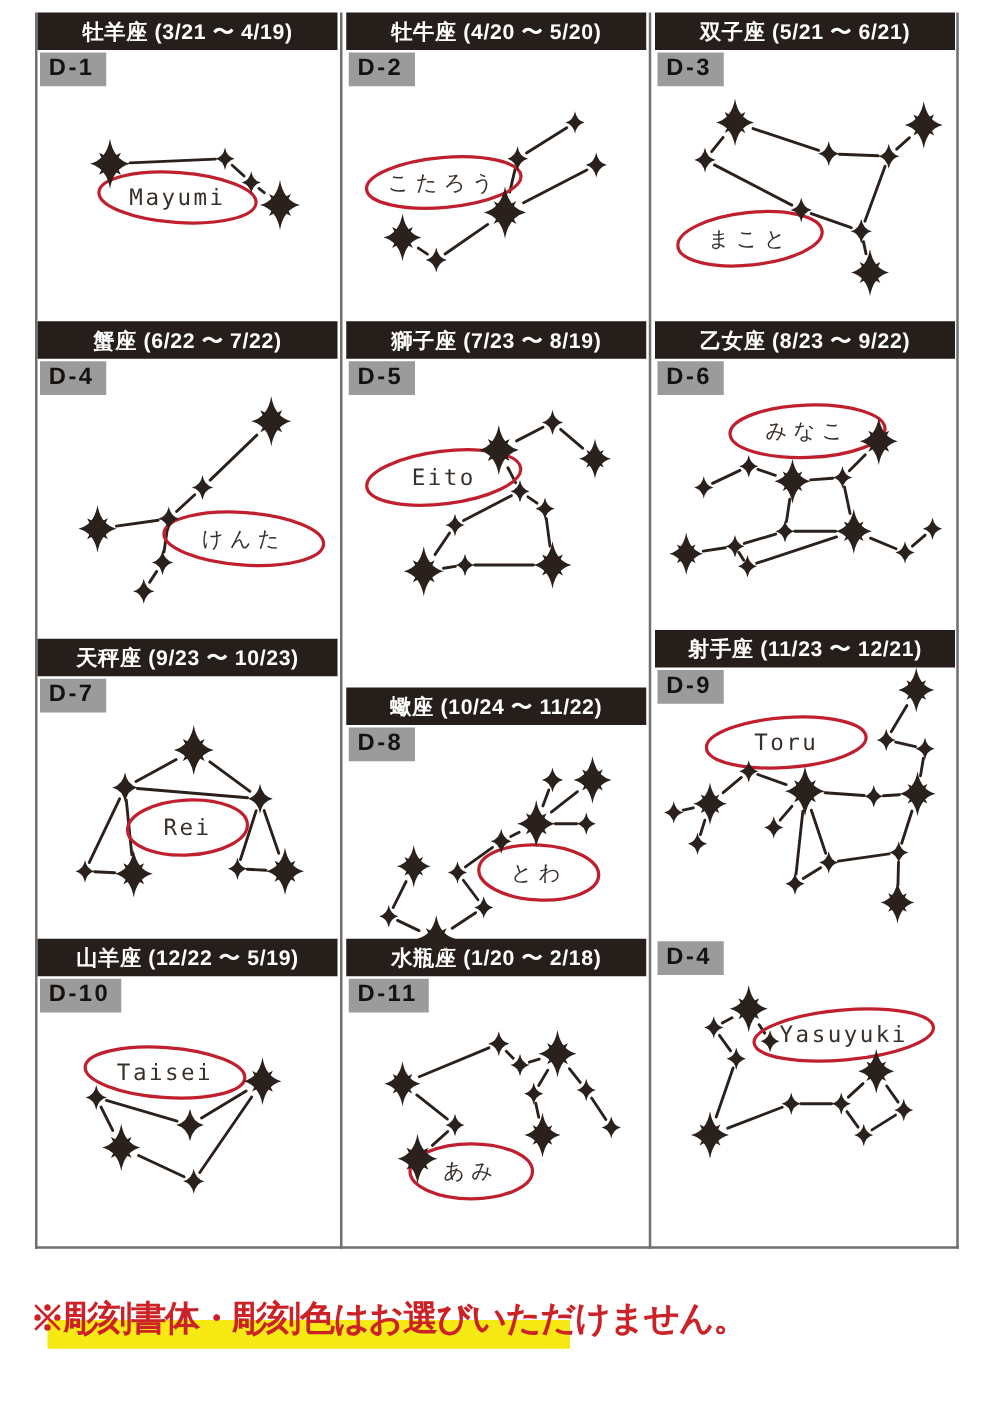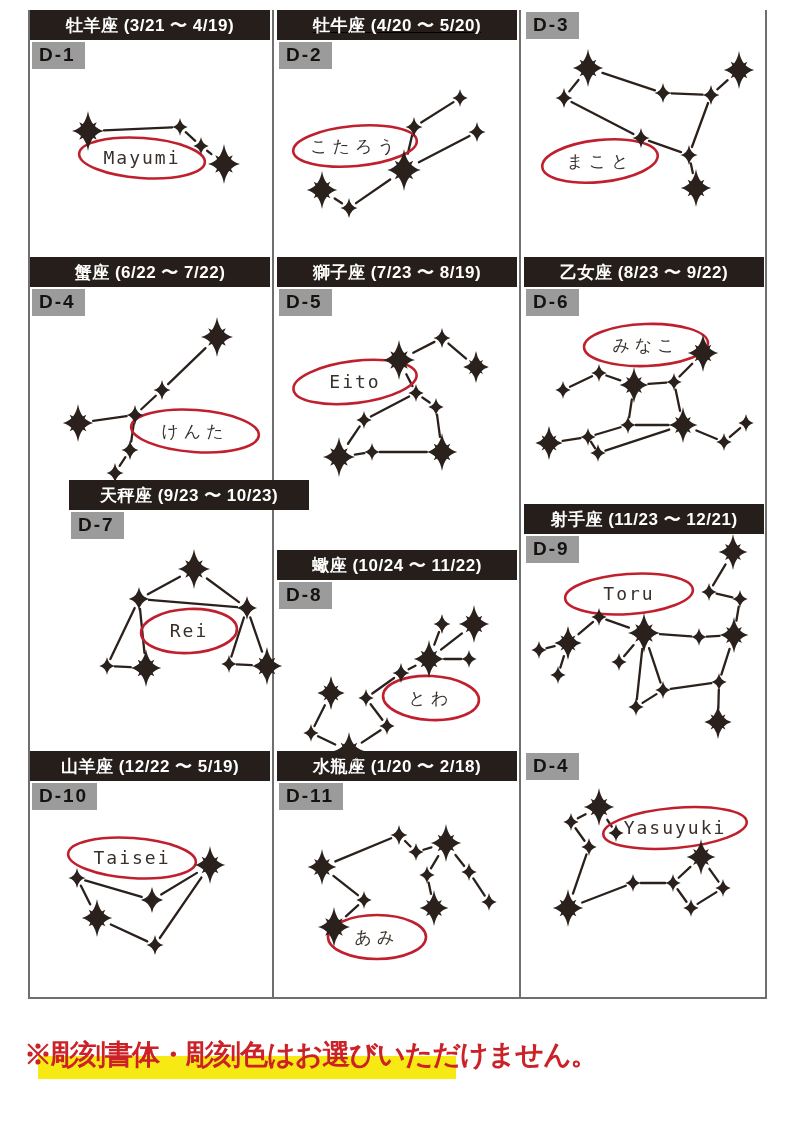--- a/index.html
+++ b/index.html
@@ -53,21 +53,21 @@
           <path d="M 58 78.6 Q 60.108 88.892 70.4 91 Q 60.108 93.108 58 103.4 Q 55.892 93.108 45.6 91 Q 55.892 88.892 58 78.6 Z" fill="#2b211c" transform="rotate(45 58 91)"></path>
           <path d="M 58 71 Q 60.72 87.6 74 91 Q 60.72 94.4 58 111 Q 55.28 94.4 42 91 Q 55.28 87.6 58 71 Z" fill="#2b211c"></path>
           <path d="M 150 78 Q 151.3005 85.47 157.65 87 Q 151.3005 88.53 150 96 Q 148.6995 88.53 142.35 87 Q 148.6995 85.47 150 78 Z" fill="#2b211c"></path>
           <path d="M 171 97 Q 172.3005 104.47 178.65 106 Q 172.3005 107.53 171 115 Q 169.6995 107.53 163.35 106 Q 169.6995 104.47 171 97 Z" fill="#2b211c"></path>
           <path d="M 194 111.6 Q 196.108 121.892 206.4 124 Q 196.108 126.108 194 136.4 Q 191.892 126.108 181.6 124 Q 191.892 121.892 194 111.6 Z" fill="#2b211c" transform="rotate(45 194 124)"></path>
           <path d="M 194 104 Q 196.72 120.6 210 124 Q 196.72 127.4 194 144 Q 191.28 127.4 178 124 Q 191.28 120.6 194 104 Z" fill="#2b211c"></path>
           <text x="112" y="118" dy="0.33em" text-anchor="middle" fill="#38302a" font-size="18" letter-spacing="2" font-family="&quot;DejaVu Sans Mono&quot;, monospace">Mayumi</text>
         </svg>
     </div>
   </div>
-    <div class="cell" style="left: 277px; top: 10px; text-decoration: underline;">
+    <div class="cell" style="left: 277px; top: 10px;">
     <div class="cell-header">
       <span>牡牛座 (4/20 〜 5/20)</span>
     </div>
     <div class="cell-body">
       <div class="d-label">D-2</div>
       <svg class="const" width="240" height="217" viewBox="0 0 240 217">
           <line x1="176.4440765798837" y1="62.13308215616028" x2="144.19036762206304" y2="82.46694215130807" stroke="#2b211c" stroke-width="2.3" stroke-linecap="round"></line>
           <line x1="135.07463529538762" y1="95.27906822983317" x2="130.79410103555966" y2="113.68536554709345" stroke="#2b211c" stroke-width="2.3" stroke-linecap="round"></line>
           <line x1="141.8575477157303" y1="122.26593406578422" x2="192.46034892037565" y2="95.92474987706473" stroke="#2b211c" stroke-width="2.3" stroke-linecap="round"></line>
           <line x1="113.21926683693775" y1="139.5212338217521" x2="78.99320787379278" y2="163.16832910537954" stroke="#2b211c" stroke-width="2.3" stroke-linecap="round"></line>
@@ -79,20 +79,23 @@
           <path d="M 127 109 Q 129.856 126.43 143.8 130 Q 129.856 133.57 127 151 Q 124.144 133.57 110.2 130 Q 124.144 126.43 127 109 Z" fill="#2b211c"></path>
           <path d="M 200 82 Q 201.445 90.3 208.5 92 Q 201.445 93.7 200 102 Q 198.555 93.7 191.5 92 Q 198.555 90.3 200 82 Z" fill="#2b211c"></path>
           <path d="M 72 158 Q 73.445 166.3 80.5 168 Q 73.445 169.7 72 178 Q 70.555 169.7 63.5 168 Q 70.555 166.3 72 158 Z" fill="#2b211c"></path>
           <path d="M 45 138.22 Q 47.0026 147.9974 56.78 150 Q 47.0026 152.0026 45 161.78 Q 42.9974 152.0026 33.22 150 Q 42.9974 147.9974 45 138.22 Z" fill="#2b211c" transform="rotate(45 45 150)"></path>
           <path d="M 45 131 Q 47.584 146.77 60.2 150 Q 47.584 153.23 45 169 Q 42.416 153.23 29.799999999999997 150 Q 42.416 146.77 45 131 Z" fill="#2b211c"></path>
           <text x="78" y="106" dy="0.33em" text-anchor="middle" fill="#38302a" font-size="17" letter-spacing="5" font-family="&quot;Liberation Sans&quot;, sans-serif">こたろう</text>
         </svg>
     </div>
   </div>
     <div class="cell" style="left: 524px; top: 10px;">
+    <div class="cell-header">
+      <span>双子座 (5/21 〜 6/21)</span>
+    </div>
     <div class="cell-body">
       <div class="d-label">D-3</div>
       <svg class="const" width="240" height="217" viewBox="0 0 240 217">
           <line x1="54.47340052479503" y1="69.90824934400621" x2="45.30990790421261" y2="81.36261511973424" stroke="#2b211c" stroke-width="2.3" stroke-linecap="round"></line>
           <line x1="78.46742029527033" y1="62.82247343175678" x2="130.93619196657062" y2="80.31206398885688" stroke="#2b211c" stroke-width="2.3" stroke-linecap="round"></line>
           <line x1="147.492631121285" y1="83.35385963005353" x2="178.507368878715" y2="84.64614036994647" stroke="#2b211c" stroke-width="2.3" stroke-linecap="round"></line>
           <line x1="193.34047012382027" y1="79.33886596087476" x2="203.6244506602048" y2="70.15674048196" stroke="#2b211c" stroke-width="2.3" stroke-linecap="round"></line>
           <line x1="184.0738354821534" y1="92.98044868503618" x2="167.9261645178466" y2="137.01955131496382" stroke="#2b211c" stroke-width="2.3" stroke-linecap="round"></line>
           <line x1="47.54294606437413" y1="91.9184135399346" x2="109.45705393562588" y2="124.0815864600654" stroke="#2b211c" stroke-width="2.3" stroke-linecap="round"></line>
           <line x1="125.01233141387027" y1="130.83770070907906" x2="156.98766858612973" y2="142.16229929092094" stroke="#2b211c" stroke-width="2.3" stroke-linecap="round"></line>
@@ -206,21 +209,21 @@
           <path d="M 64 141 Q 65.3005 148.47 71.65 150 Q 65.3005 151.53 64 159 Q 62.6995 151.53 56.35 150 Q 62.6995 148.47 64 141 Z" fill="#2b211c"></path>
           <path d="M 25 145.46 Q 26.7918 154.2082 35.54 156 Q 26.7918 157.7918 25 166.54 Q 23.2082 157.7918 14.46 156 Q 23.2082 154.2082 25 145.46 Z" fill="#2b211c" transform="rotate(45 25 156)"></path>
           <path d="M 25 139 Q 27.312 153.11 38.6 156 Q 27.312 158.89 25 173 Q 22.688 158.89 11.399999999999999 156 Q 22.688 153.11 25 139 Z" fill="#2b211c"></path>
           <path d="M 74 157 Q 75.3005 164.47 81.65 166 Q 75.3005 167.53 74 175 Q 72.6995 167.53 66.35 166 Q 72.6995 164.47 74 157 Z" fill="#2b211c"></path>
           <path d="M 200 146 Q 201.3005 153.47 207.65 155 Q 201.3005 156.53 200 164 Q 198.6995 156.53 192.35 155 Q 198.6995 153.47 200 146 Z" fill="#2b211c"></path>
           <path d="M 222 127 Q 223.3005 134.47 229.65 136 Q 223.3005 137.53 222 145 Q 220.6995 137.53 214.35 136 Q 220.6995 134.47 222 127 Z" fill="#2b211c"></path>
           <text x="122" y="58" dy="0.33em" text-anchor="middle" fill="#38302a" font-size="17" letter-spacing="5" font-family="&quot;Liberation Sans&quot;, sans-serif">みなこ</text>
         </svg>
     </div>
   </div>
-    <div class="cell" style="left: 30px; top: 480px; margin-left: 39px;">
+    <div class="cell" style="left: 30px; top: 511px;">
     <div class="cell-header">
       <span>天秤座 (9/23 〜 10/23)</span>
     </div>
     <div class="cell-body">
       <div class="d-label">D-7</div>
       <svg class="const" width="240" height="217" viewBox="0 0 240 217">
           <line x1="110.95367083336986" y1="66.66163409088918" x2="78.77895572914385" y2="84.21147869319427" stroke="#2b211c" stroke-width="2.3" stroke-linecap="round"></line>
           <line x1="137.88700224217558" y1="68.48288844235562" x2="169.94562359864025" y2="92.07319472352773" stroke="#2b211c" stroke-width="2.3" stroke-linecap="round"></line>
           <line x1="79.96545758244879" y1="89.8304547985374" x2="168.0345424175512" y2="97.1695452014626" stroke="#2b211c" stroke-width="2.3" stroke-linecap="round"></line>
           <line x1="65.6902112607503" y1="98.02362017280406" x2="41.34008627291852" y2="149.00669436607686" stroke="#2b211c" stroke-width="2.3" stroke-linecap="round"></line>

